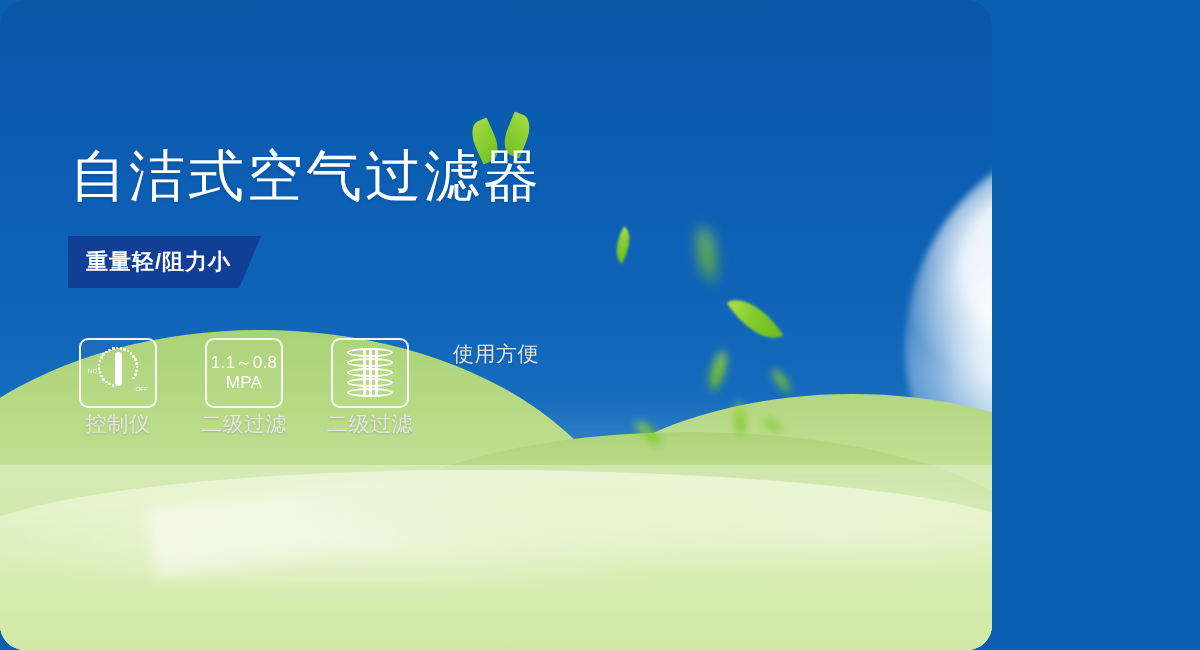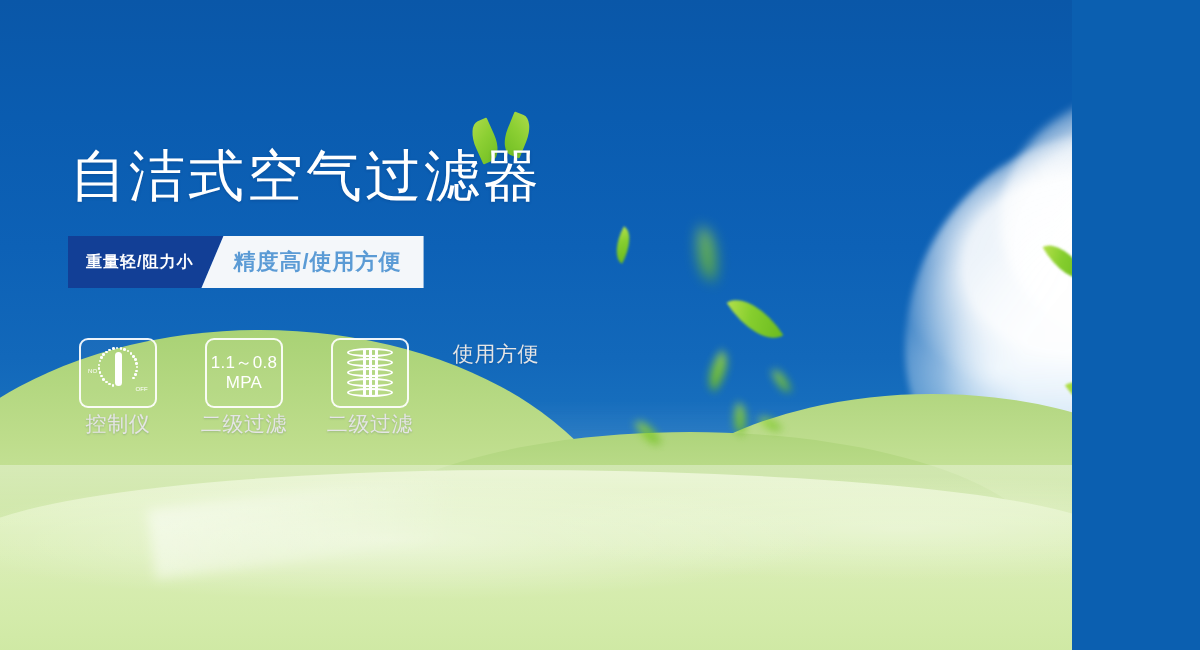--- a/index.html
+++ b/index.html
@@ -5,22 +5,23 @@
   * { margin:0; padding:0; box-sizing:border-box; }
   html, body { width:1200px; height:650px; overflow:hidden; }
   body {
     font-family:"Liberation Sans","DejaVu Sans",sans-serif;
     background:#0b5fb0;
   }
 
   
   .banner {
     position:relative;
-    width:1072px; height:650px;
+    width:992px; height:650px;
     overflow:hidden;
+    border-radius:25px;
   }
 
   
   .sky {
     position:absolute; inset:0;
     background:
       linear-gradient(to bottom,
         #0a57a8 0%,
         #0a5cb0 18%,
         #0d61b6 38%,
@@ -175,21 +176,21 @@
     text-shadow:0 1px 3px rgba(0,30,80,.22);
     white-space:nowrap;
   }
 
   
   .tagbar { position:absolute; left:68px; top:236px; height:52px; display:flex; }
   .tag-a {
     position:relative;
     background:#123f96;
     color:#ffffff;
-    font-size:16px; font-weight:bold; letter-spacing:1px;
+    font-size:22px; font-weight:bold; letter-spacing:1px;
     padding:0 30px 0 18px;
     display:flex; align-items:center;
     clip-path:polygon(0 0, 100% 0, calc(100% - 22px) 100%, 0 100%);
   }
   .tag-b {
     position:relative; margin-left:-22px;
     background:#f4f7fa;
     color:#5b9bd5;
     font-size:22px; font-weight:bold; letter-spacing:1px;
     padding:0 22px 0 32px;
@@ -308,21 +309,20 @@
 
     <div class="sprout">
       <div class="lf l"></div>
       <div class="lf r"></div>
     </div>
 
     <div class="title">自洁式空气过滤器</div>
 
     <div class="tagbar">
       <div class="tag-a">重量轻/阻力小</div>
-      <div class="tag-b">精度高/使用方便</div>
     </div>
 
     <div class="features">
 
       <div class="feature">
         <div class="fbox">
           <div class="gauge">
             <div class="dial">
                 <div class="dot" style="left: 11.7824px; top: 35.0526px;"></div>
                 <div class="dot" style="left: 8.19258px; top: 33.6889px;"></div>

